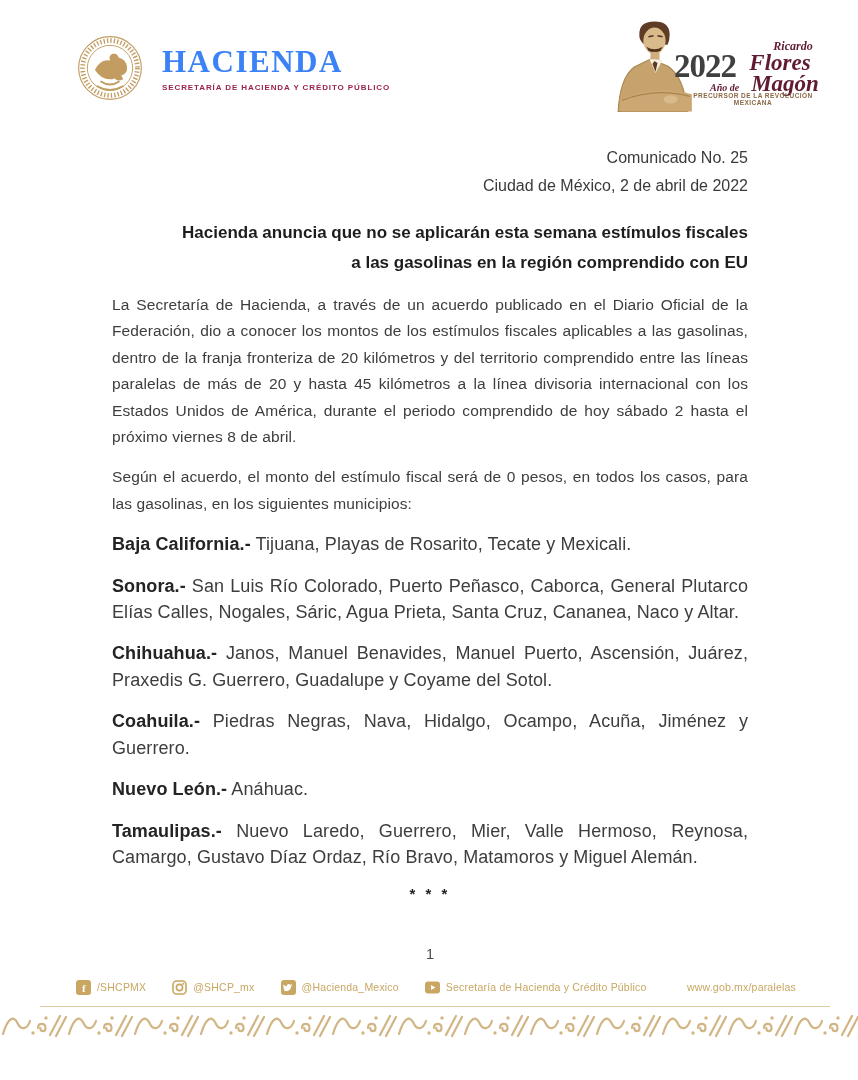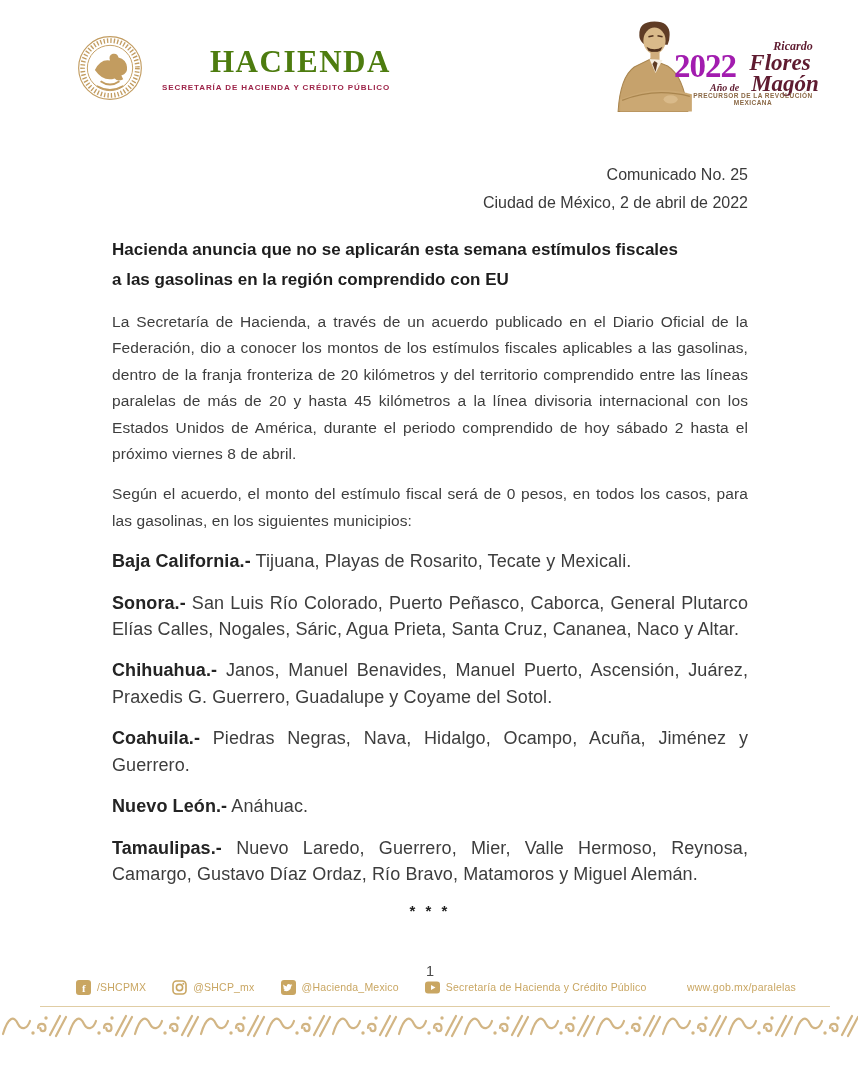--- a/index.html
+++ b/index.html
@@ -10,54 +10,54 @@
     font-family:"Liberation Sans","DejaVu Sans",sans-serif;
     color:#3d3d3d;
   }
 
   
   .logo-left { position:absolute; left:76px; top:34px; display:flex; align-items:center; }
   .seal { width:68px; height:68px; }
   .logo-left-text { margin-left:18px; }
   .hacienda-word {
     font-family:"Liberation Serif","DejaVu Serif",serif;
-    font-size:31px; font-weight:700; color:#4d7c0f; letter-spacing:1.5px; line-height:34px;margin-left:48px;
+    font-size:31px; font-weight:700; color:#3b82f6; letter-spacing:1.5px; line-height:34px;
   }
   .hacienda-sub {
     font-size:8px; font-weight:700; color:#9d2449; letter-spacing:0.9px; margin-top:4px;
   }
 
   .logo-right { position:absolute; left:608px; top:18px; width:215px; height:96px; }
   .portrait { position:absolute; left:0; top:0; width:96px; height:94px; }
   .y2022 {
     position:absolute; left:66px; top:30px;
     font-family:"Liberation Serif","DejaVu Serif",serif;
-    font-size:33px; font-weight:700; color:#a21caf; letter-spacing:-1px;
+    font-size:33px; font-weight:700; color:#404040; letter-spacing:-1px;
   }
   .anode {
     position:absolute; left:102px; top:64px;
     font-family:"Liberation Serif","DejaVu Serif",serif;
     font-style:italic; font-size:10px; font-weight:700; color:#5f1b30;
   }
   .fm-block { position:absolute; left:126px; top:22px; width:92px; text-align:center;
     font-family:"Liberation Serif","DejaVu Serif",serif; font-style:italic; color:#5f1b30; }
   .fm-ricardo { font-size:12px; font-weight:700; line-height:12px; margin-left:26px; }
   .fm-flores  { font-size:23px; font-weight:700; line-height:21px; }
   .fm-magon   { font-size:23px; font-weight:700; line-height:22px; margin-left:10px; }
   .fm-tagline {
     position:absolute; left:72px; top:74px; width:146px;
     font-size:6.5px; font-weight:700; letter-spacing:0.45px; color:#8a6845; text-align:center;
   }
 
   
-  .content { position:absolute; left:112px; top:161px; width:636px; }
+  .content { position:absolute; left:112px; top:144px; width:636px; }
   .meta { text-align:right; font-size:16px; line-height:28px; color:#3a3a3a; margin-bottom:18px; }
   .doc-title {
     font-size:17px; font-weight:700; color:#1d1d1d; line-height:30px;
-    text-align:left; margin-bottom:14px;
+    text-align:right; margin-bottom:14px;
   }
   .para { font-size:15.5px; line-height:26.4px; text-align:justify; letter-spacing:0.1px; margin-bottom:14px; }
   .state { font-size:18px; line-height:26.4px; text-align:justify; letter-spacing:0.1px; margin-bottom:15px; }
   .state b { color:#242424; }
   .separator { text-align:center; font-size:15px; font-weight:700; letter-spacing:3px; color:#222; margin-top:4px; }
   .page-number { text-align:center; font-size:14.5px; color:#4a4a4a; margin-top:44px; }
 
   
   .footer {
     position:absolute; left:76px; right:62px; top:976px; height:22px;

